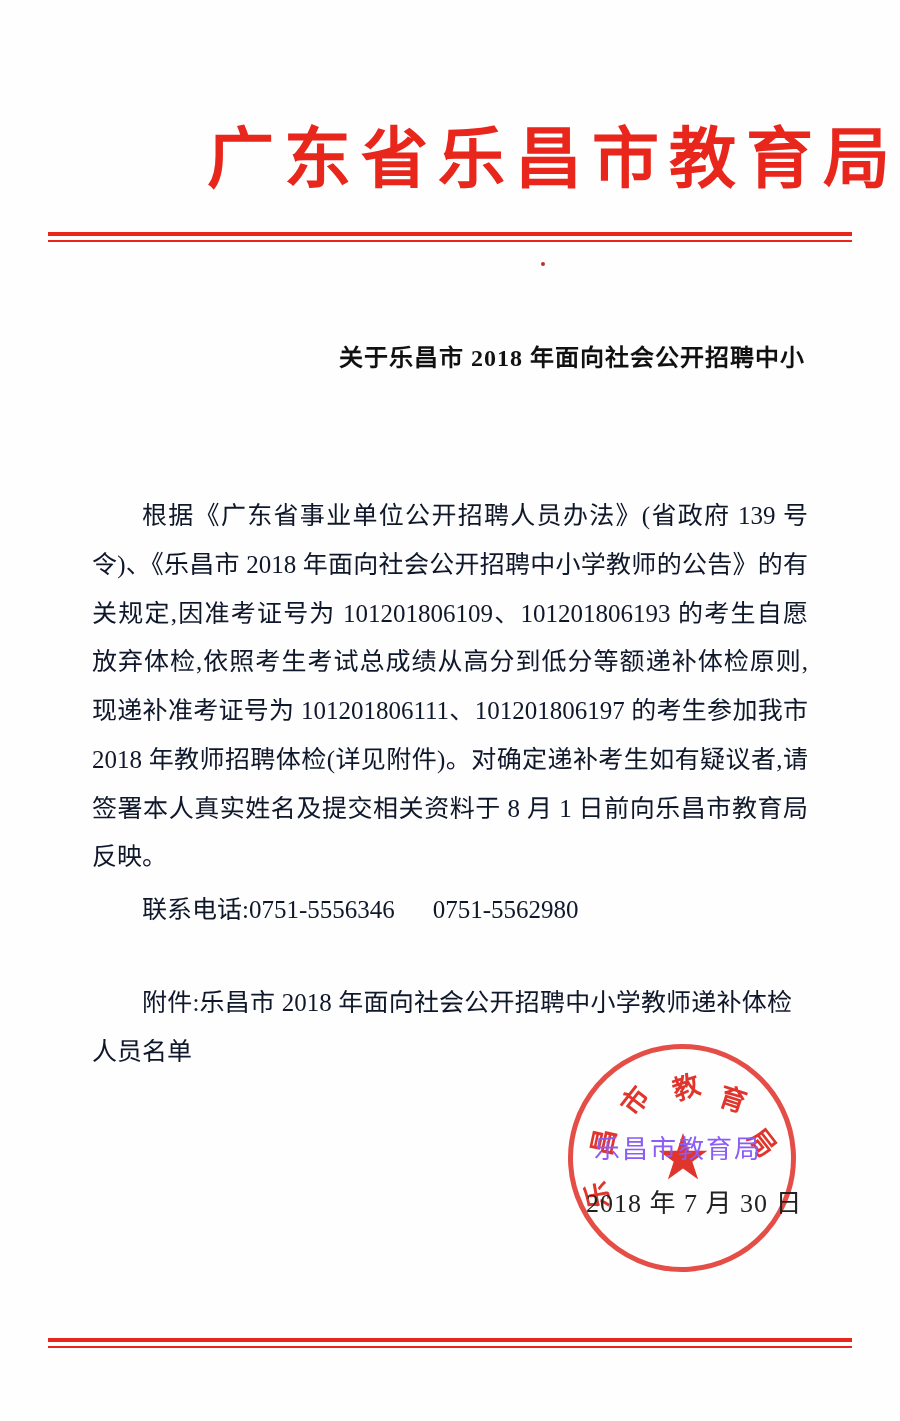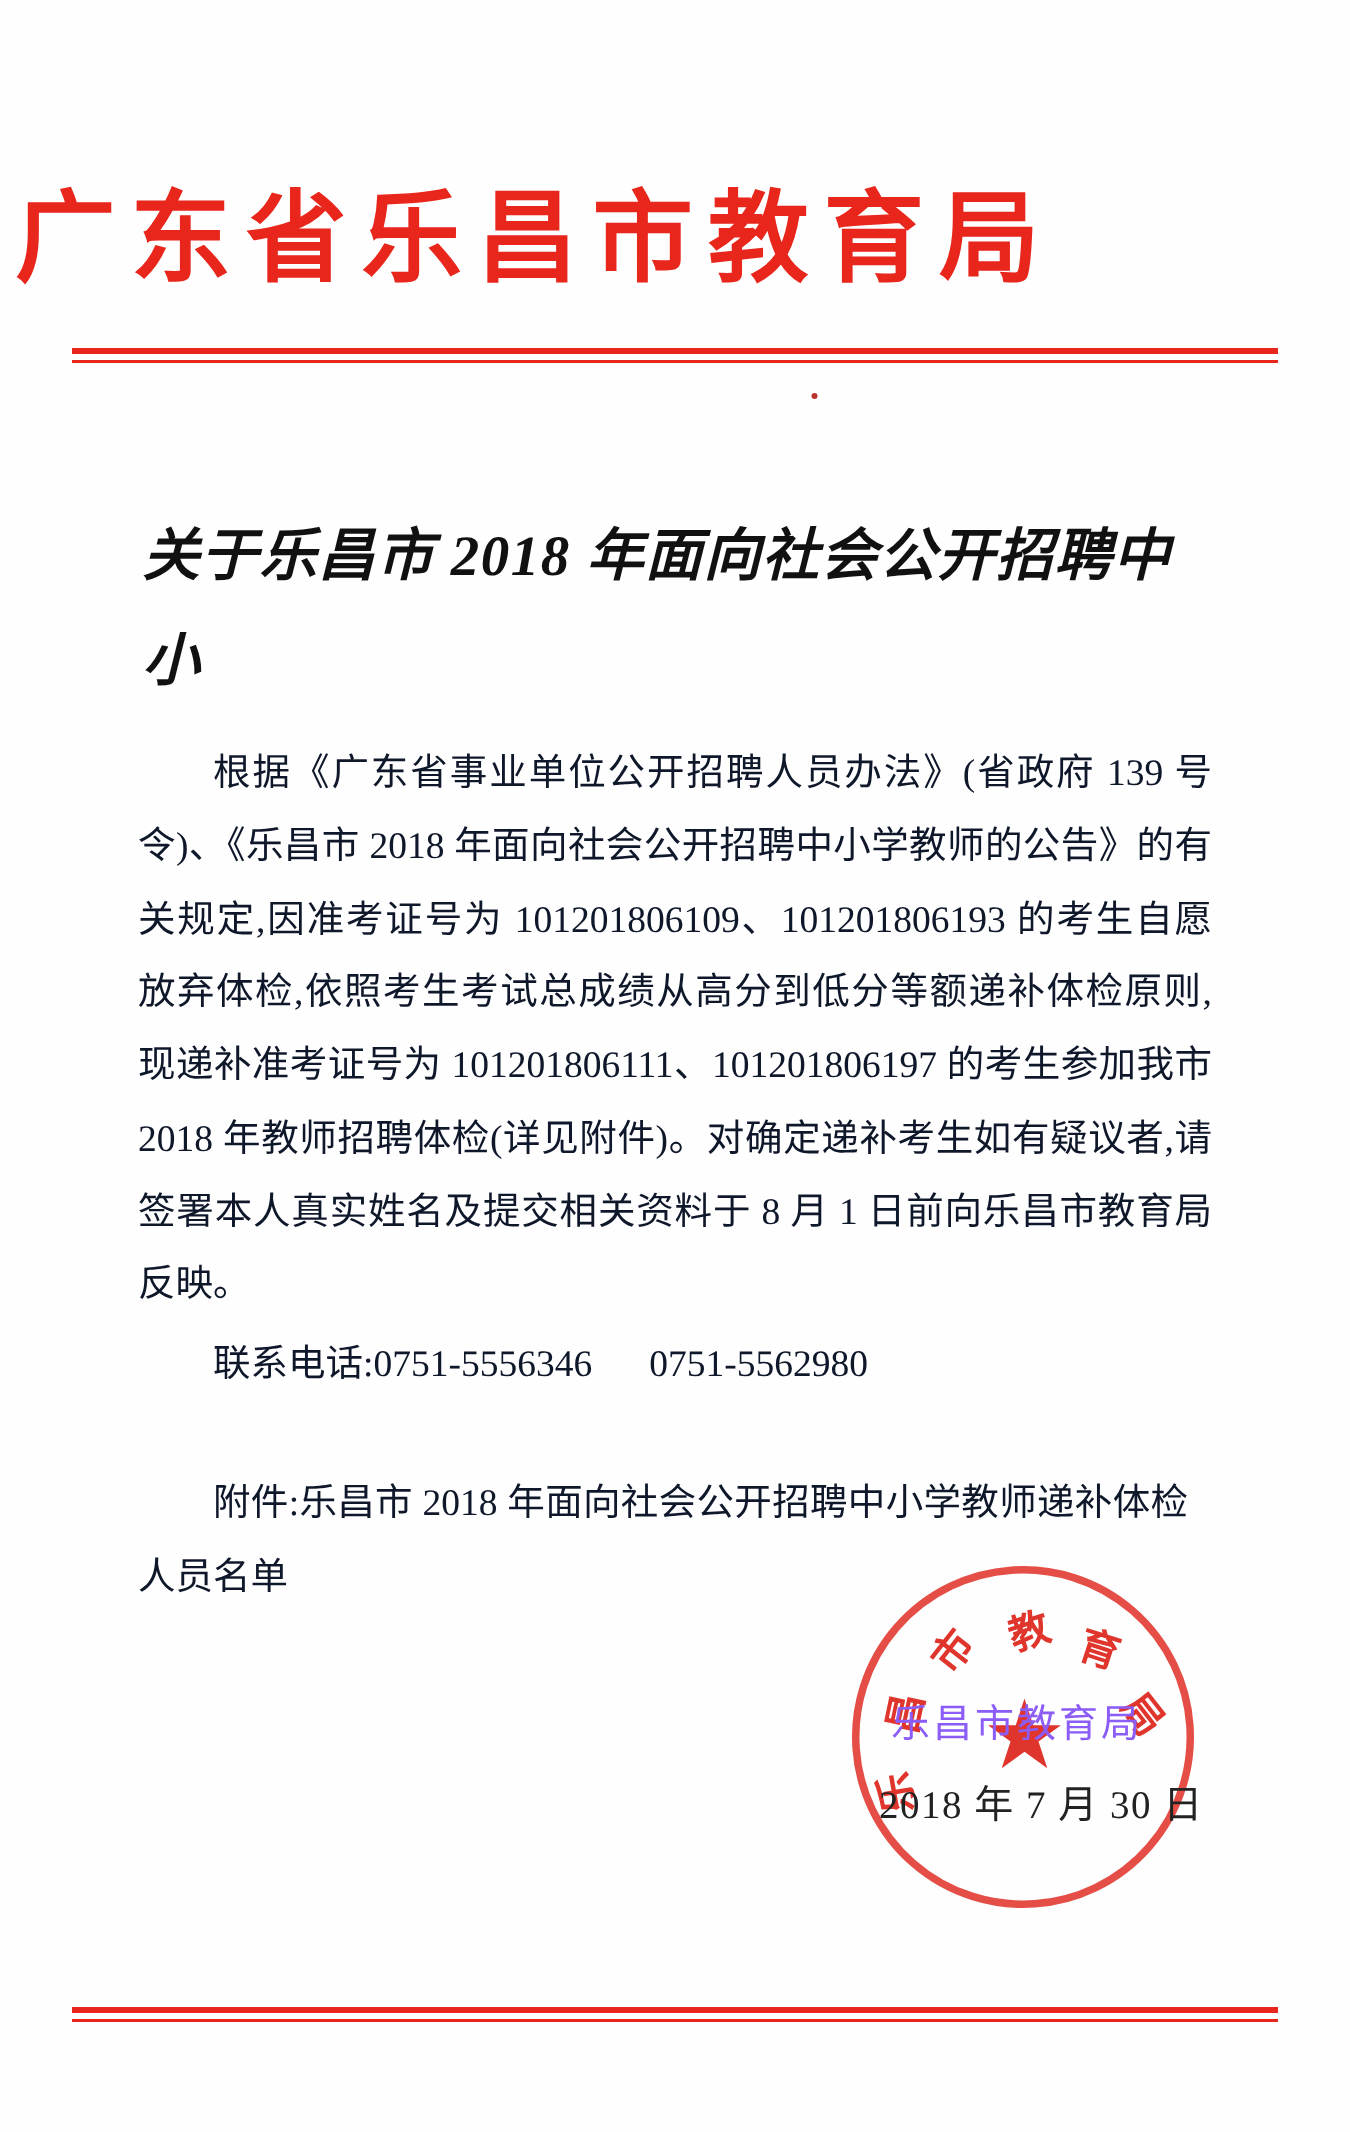--- a/index.html
+++ b/index.html
@@ -22,21 +22,21 @@
     height: 1421px;
     background: #fefefe;
   }
 
   
   .letterhead {
     position: absolute;
     top: 120px;
     left: 0;
     width: 900px;
-    text-align: left;
+    text-align: right;
   }
   .letterhead-title {
     font-family: "DejaVu Serif", "Liberation Serif", serif;
     font-weight: bold;
     font-size: 67px;
     letter-spacing: 10px;
     color: #e8261c;
     line-height: 1.15;
     text-indent: 10px;
     white-space: nowrap;
@@ -68,27 +68,26 @@
     background: #b9332c;
     border-radius: 50%;
   }
 
   
   .doc-title {
     position: absolute;
     top: 336px;
     left: 95px;
     width: 710px;
-    text-align: left;
-    font-size: 38px;
+    text-align: right;
+    font-size: 24px;
     font-weight: 600;
     line-height: 1.85;
     letter-spacing: 1px;
     color: #111;
-    font-style: italic;
   }
 
   
   .body-block {
     position: absolute;
     top: 492px;
     left: 92px;
     width: 716px;
     font-size: 25px;
     line-height: 1.95;

